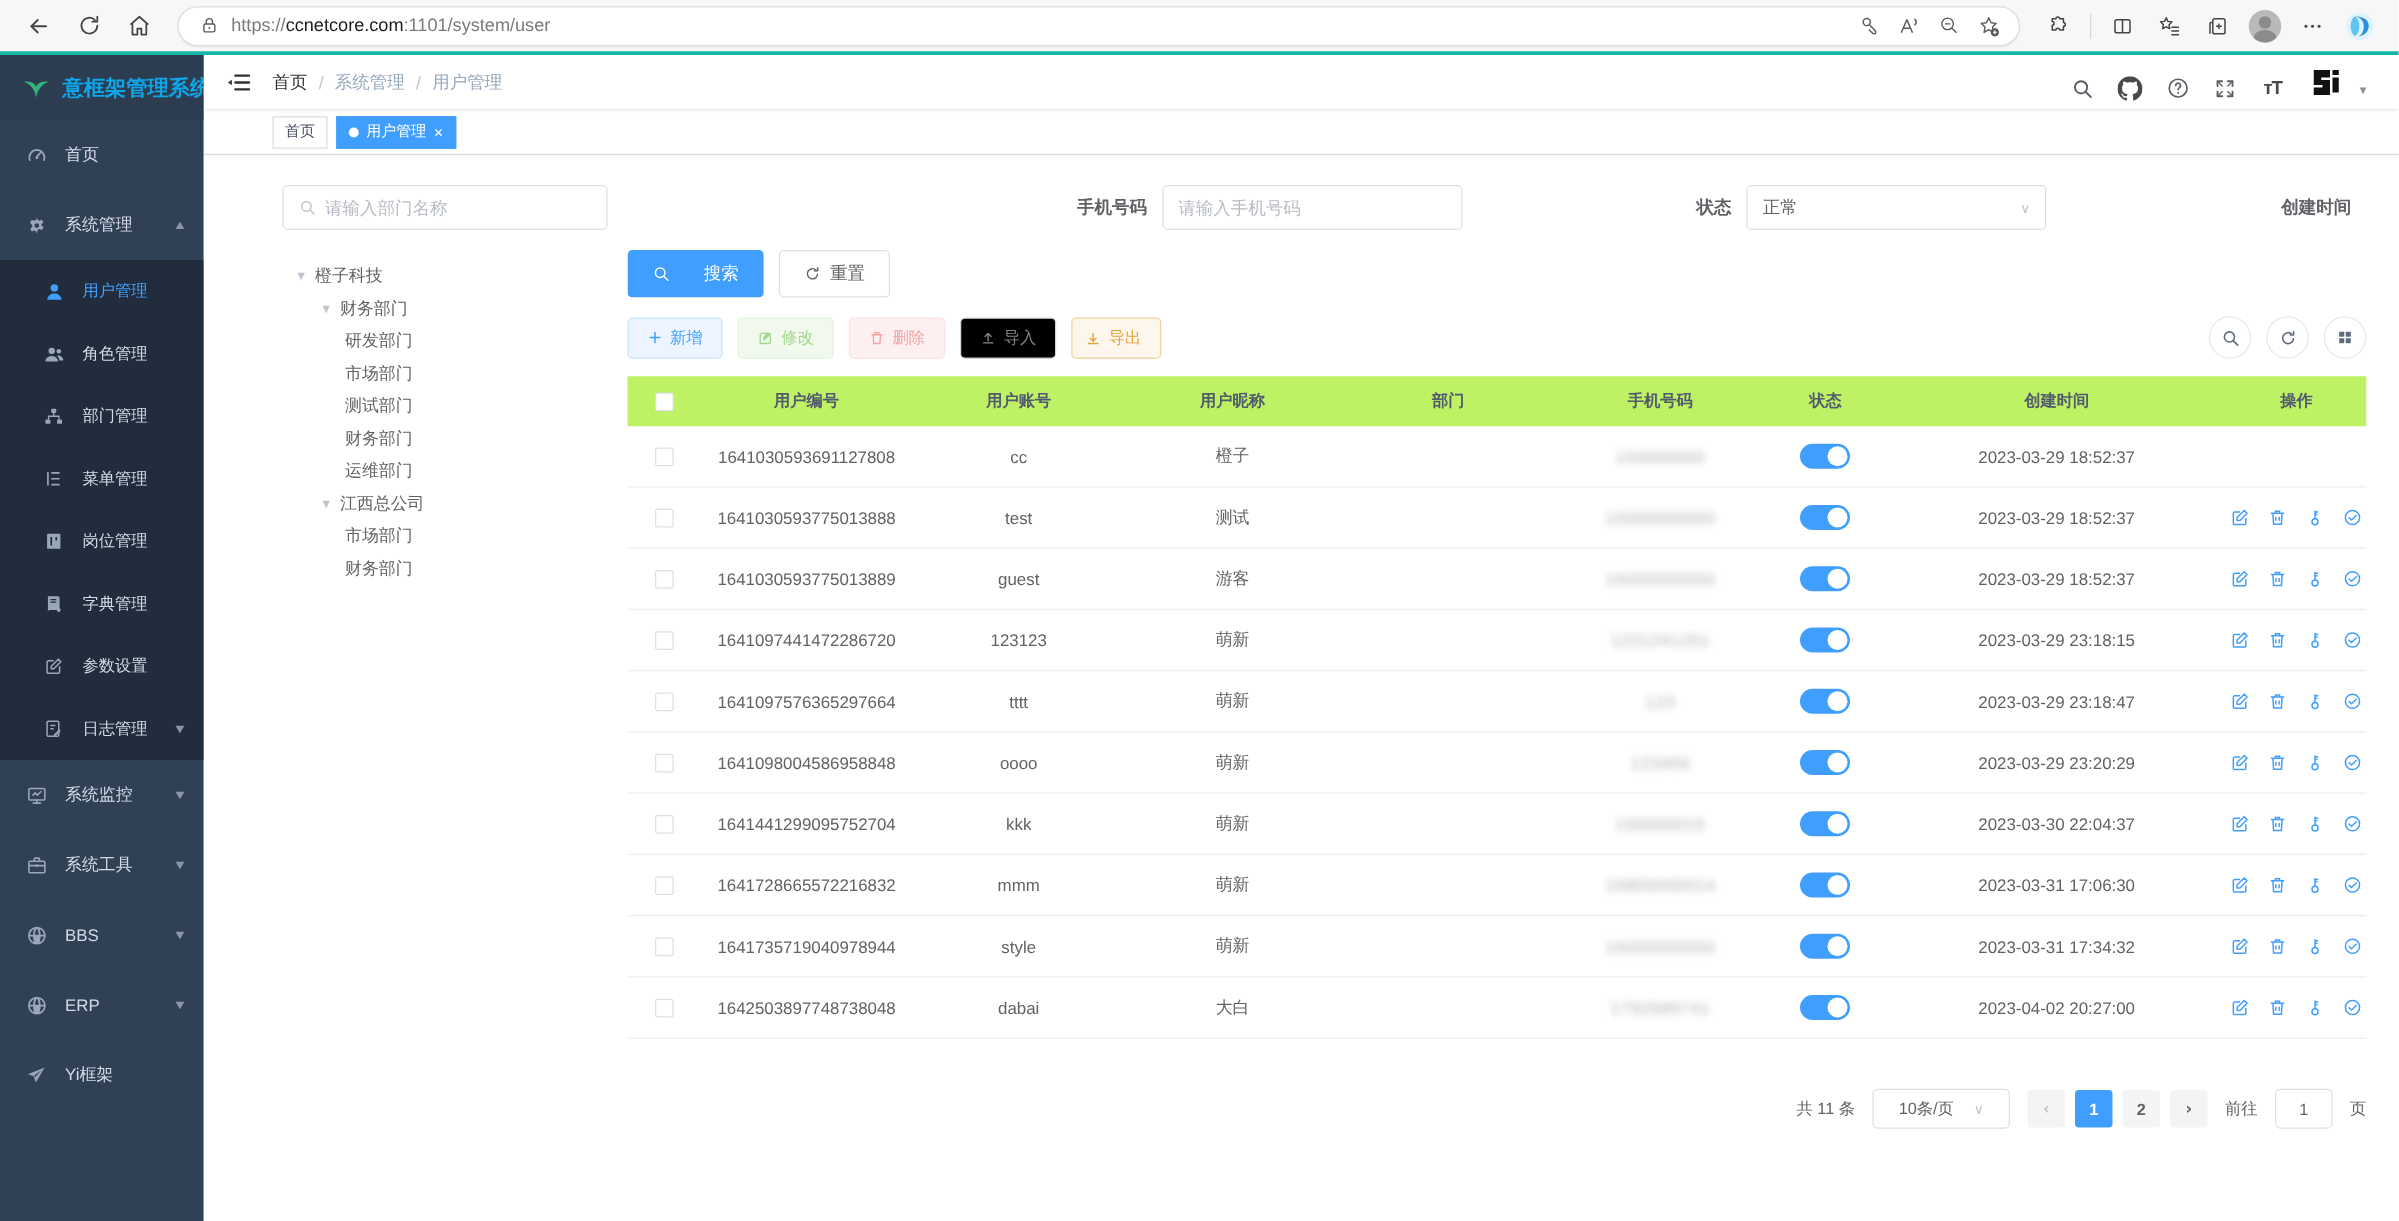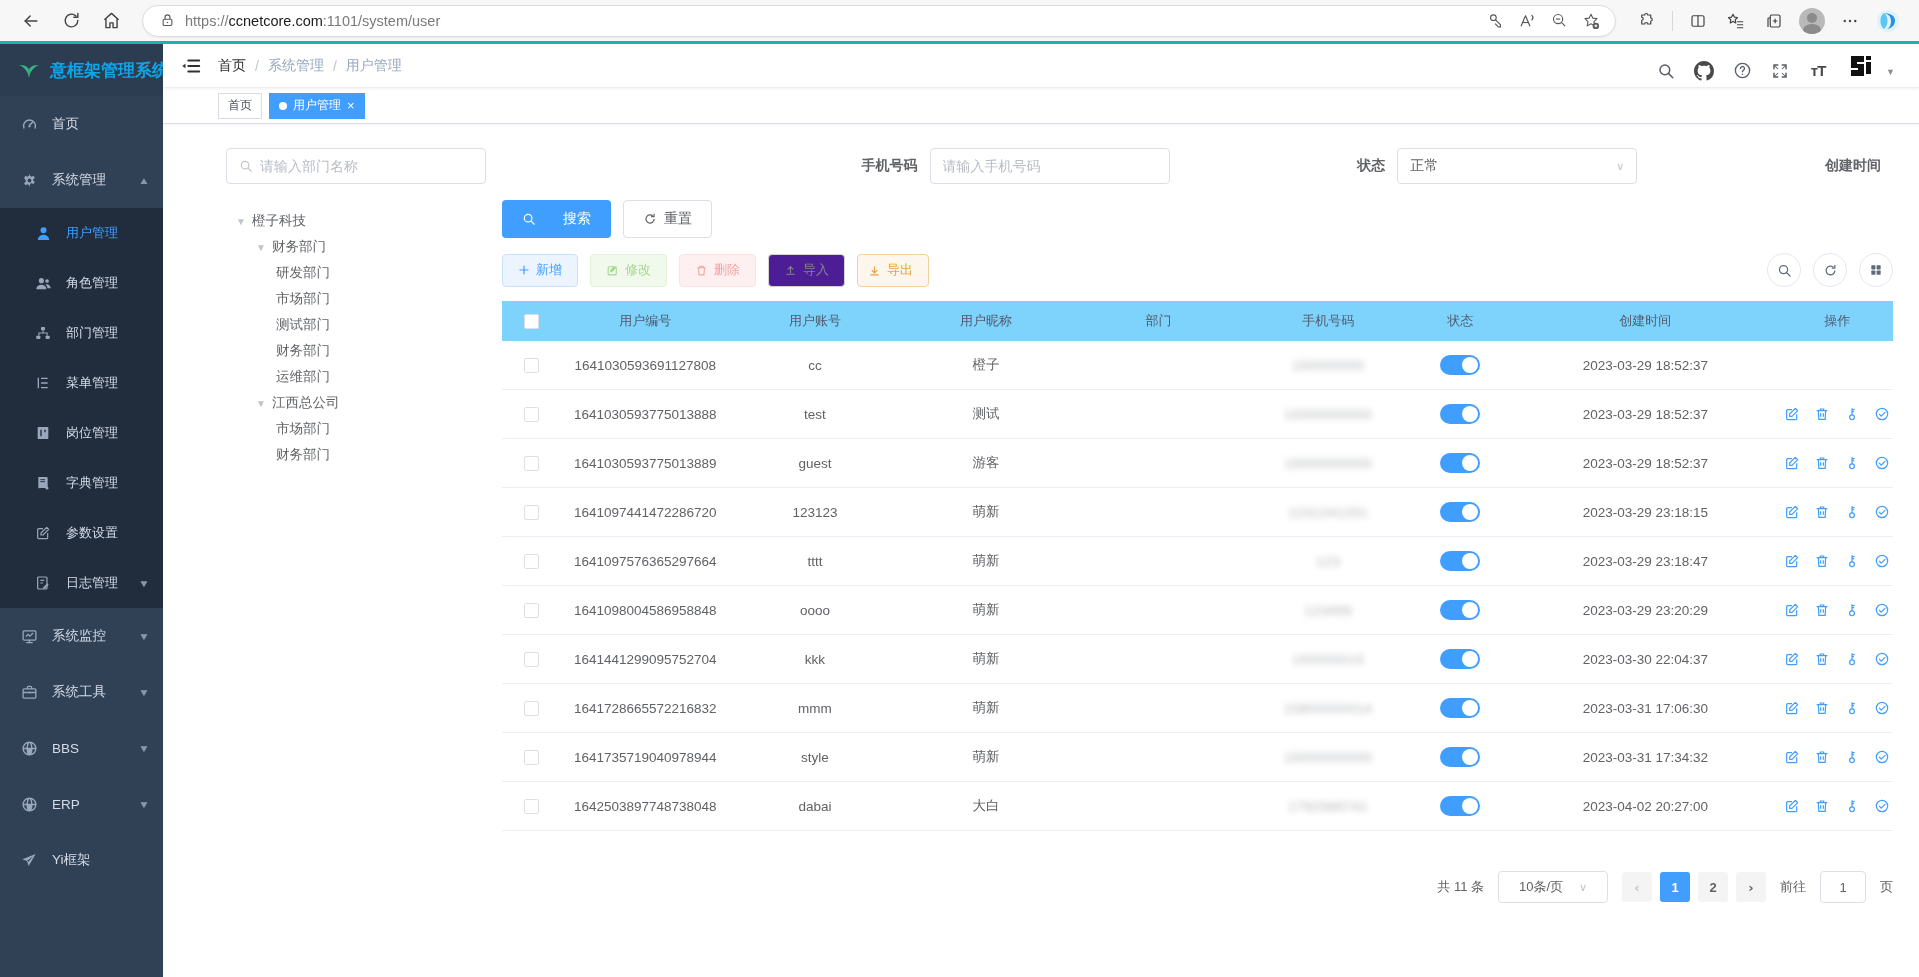--- a/index.html
+++ b/index.html
@@ -93,30 +93,30 @@
     gap:7px; font-size:14px; cursor:pointer; border:1px solid transparent; padding:0 19px; white-space:nowrap; }
   .btn-primary { background:#409eff; color:#fff;gap:27px; }
   .btn-plainwhite { background:#fff; border-color:#dcdfe6; color:#606266; }
 
   .toolbar { display:flex; gap:12px; margin-top:15px; align-items:center; }
   .tbtn { height:33px; padding:0 15px; font-size:13px; border-radius:4px; display:inline-flex;
     align-items:center; gap:6px; cursor:pointer; border:1px solid transparent; }
   .tb-add { background:#ecf5ff; border-color:#c6e2ff; color:#409eff; }
   .tb-edit { background:#f0f9eb; border-color:#e1f3d8; color:#a5d78f; }
   .tb-del { background:#fef0f0; border-color:#fde2e2; color:#f3a3a3; }
-  .tb-imp { background:#4c1d95; border-color:#d3d4d6; color:#85878c;align-items:center; }
+  .tb-imp { background:#000000; border-color:#d3d4d6; color:#85878c;align-items:center; }
   .tb-exp { background:#fdf6ec; border-color:#f3d19e; color:#e6a23c;padding-left:10px; }
   .tool-circles { margin-left:auto; display:flex; gap:12px; }
   .circ { width:34px; height:34px; border-radius:50%; border:1px solid #e4e7f0; display:flex;
     align-items:center; justify-content:center; color:#5f6b7c; cursor:pointer; background:#fff; }
 
   
   .table { margin-top:14px; width:100%; }
   .thead,.trow { display:flex; align-items:center; }
-  .thead { background:#7dd3fc; height:40px; font-size:13px; font-weight:normal; color:#515a6e; }
+  .thead { background:#bef264; height:40px; font-size:13px; font-weight:bold; color:#515a6e; }
   .trow { height:49px; border-bottom:1px solid #ebeef5; font-size:13.5px; color:#606266; }
   .cell { text-align:center; display:flex; align-items:center; justify-content:center; min-width:0; }
   .c-check{width:4.2%;} .c-id{width:12.2%;} .c-acc{width:12.2%;} .c-nick{width:12.4%;}
   .c-dept{width:12.4%;} .c-phone{width:12%;} .c-status{width:7%;} .c-created{width:19.6%;} .c-ops{width:8%;}
   .checkbox { width:15px; height:15px; border:1px solid #dcdfe6; border-radius:2px; background:#fff; cursor:pointer; }
   .phone-mask { filter:blur(3px); opacity:.55; color:#6b6f76; letter-spacing:.5px; }
   .switch { width:40px; height:20px; border-radius:10px; background:#409eff; position:relative; cursor:pointer; flex:0 0 auto; }
   .switch::after { content:""; position:absolute; top:2px; right:2px; width:16px; height:16px; border-radius:50%; background:#fff; }
   .ops { display:flex; gap:14px; align-items:center; }
   .op-ico { width:16px; height:16px; color:#409eff; cursor:pointer; display:flex; }

